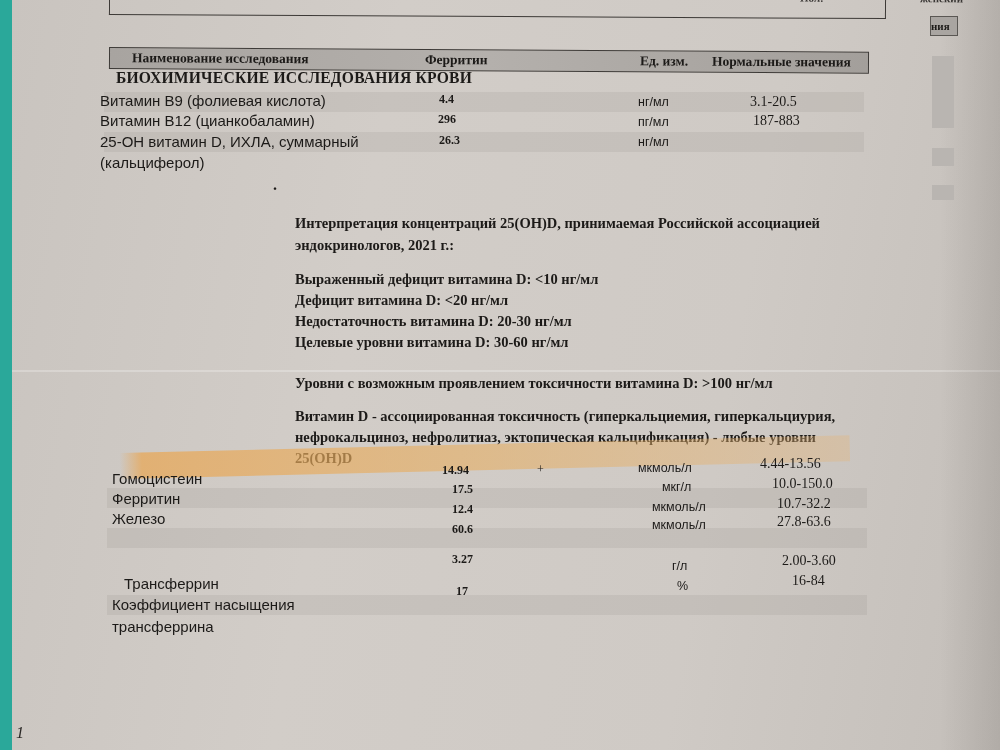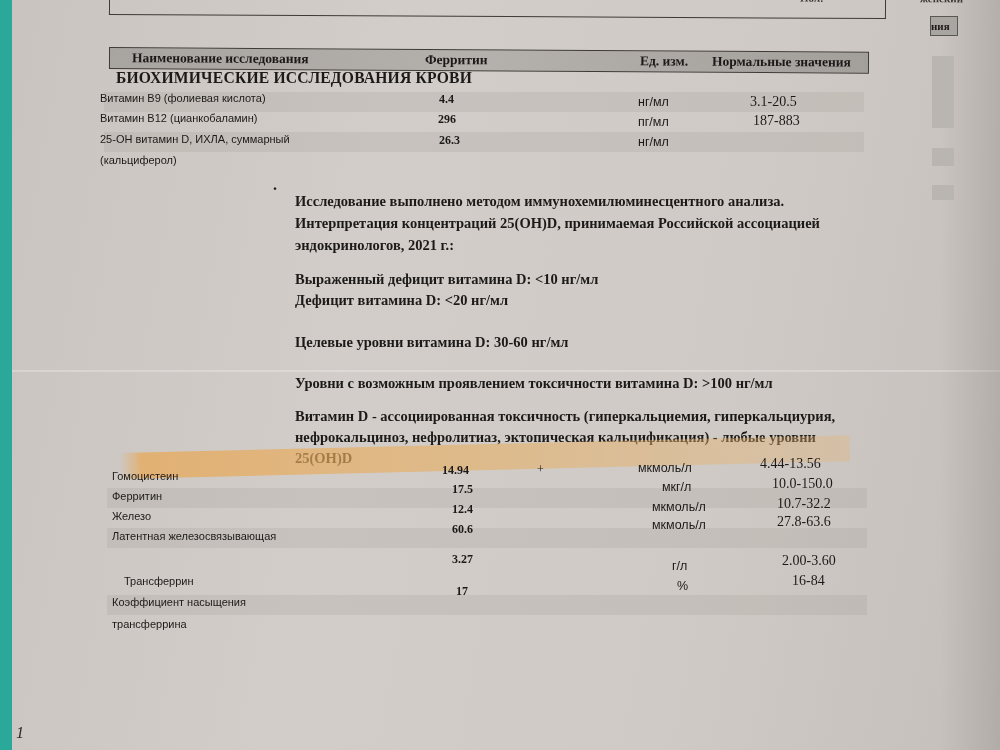--- a/index.html
+++ b/index.html
@@ -38,21 +38,21 @@
     background: linear-gradient(90deg, #a8a4a0, #b4b0ac 50%, #a39f9b);
     border: 1.5px solid #3d3a37;
     transform: rotate(0.35deg); transform-origin: left center;
     font-family: "Liberation Serif", serif; font-size: 13.5px; font-weight: bold;
   }
   .header-bar span { position: absolute; top: 2px; }
   .section-title {
     position: absolute; left: 104px; top: 68px; font-size: 17px; font-weight: bold;
     letter-spacing: 0.2px; transform: scaleX(0.92); transform-origin: left;
   }
-  .row-text { position: absolute; font-family: "Liberation Sans", sans-serif; font-size: 11px; }
+  .row-text { position: absolute; font-family: "Liberation Sans", sans-serif; font-size: 15px; }
   .val { position: absolute; font-family: "Liberation Serif", serif; font-weight: bold; font-size: 12px; }
   .unit { position: absolute; font-family: "Liberation Sans", sans-serif; font-size: 12.5px; }
   .norm { position: absolute; font-family: "Liberation Serif", serif; font-size: 14px; text-align: right; }
   .note {
     position: absolute; left: 283px; font-family: "Liberation Serif", serif; font-weight: bold; font-size: 14.5px;
     white-space: nowrap;
   }
   .stripe { position: absolute; height: 20px; background: rgba(150,145,140,0.18); }
   .highlight {
     position: absolute; left: 108px; top: 453px; width: 730px; height: 26px;
@@ -98,26 +98,26 @@
   <div class="unit" style="left:626px;top:115px">пг/мл</div>
   <div class="norm" style="left:741px;top:113px">187-883</div>
 
   <div class="stripe" style="left:92px;top:132px;width:760px"></div>
   <div class="row-text" style="left:88px;top:133px">25-ОН витамин D, ИХЛА, суммарный</div>
   <div class="row-text" style="left:88px;top:154px">(кальциферол)</div>
   <div class="val" style="left:427px;top:133px">26.3</div>
   <div class="unit" style="left:626px;top:135px">нг/мл</div>
 
   <div class="note" style="left:261px;top:176px;font-size:16px">.</div>
-  <div class="note" style="top:193px">Исследование выполнено методом иммунохемилюминесцентного анализа.</div>
   <div class="note" style="top:215px">Интерпретация концентраций 25(OH)D, принимаемая Российской ассоциацией</div>
   <div class="note" style="top:237px">эндокринологов, 2021 г.:</div>
 
   <div class="note" style="top:271px">Выраженный дефицит витамина D: &lt;10 нг/мл</div>
   <div class="note" style="top:292px">Дефицит витамина D: &lt;20 нг/мл</div>
+  <div class="note" style="top:313px">Недостаточность витамина D: 20-30 нг/мл</div>
   <div class="note" style="top:334px">Целевые уровни витамина D: 30-60 нг/мл</div>
   <div class="note" style="top:375px">Уровни с возможным проявлением токсичности витамина D: &gt;100 нг/мл</div>
 
   <div class="note" style="top:408px">Витамин D - ассоциированная токсичность (гиперкальциемия, гиперкальциурия,</div>
   <div class="note" style="top:429px">нефрокальциноз, нефролитиаз, эктопическая кальцификация) - любые уровни</div>
   <div class="note" style="top:450px">25(OH)D</div>
 
   <div class="highlight"></div>
   <div class="row-text" style="left:100px;top:470px">Гомоцистеин</div>
   <div class="val" style="left:430px;top:463px">14.94</div>
@@ -130,21 +130,20 @@
   <div class="val" style="left:440px;top:482px">17.5</div>
   <div class="unit" style="left:650px;top:480px">мкг/л</div>
   <div class="norm" style="left:760px;top:476px">10.0-150.0</div>
 
   <div class="row-text" style="left:100px;top:510px">Железо</div>
   <div class="val" style="left:440px;top:502px">12.4</div>
   <div class="unit" style="left:640px;top:500px">мкмоль/л</div>
   <div class="norm" style="left:765px;top:496px">10.7-32.2</div>
 
   <div class="stripe" style="left:95px;top:528px;width:760px"></div>
-  <div class="row-text" style="left:100px;top:530px">Латентная железосвязывающая</div>
   <div class="val" style="left:440px;top:522px">60.6</div>
   <div class="unit" style="left:640px;top:518px">мкмоль/л</div>
   <div class="norm" style="left:765px;top:514px">27.8-63.6</div>
 
   <div class="row-text" style="left:112px;top:575px">Трансферрин</div>
   <div class="val" style="left:440px;top:552px">3.27</div>
   <div class="unit" style="left:660px;top:559px">г/л</div>
   <div class="norm" style="left:770px;top:553px">2.00-3.60</div>
 
   <div class="stripe" style="left:95px;top:595px;width:760px"></div>

